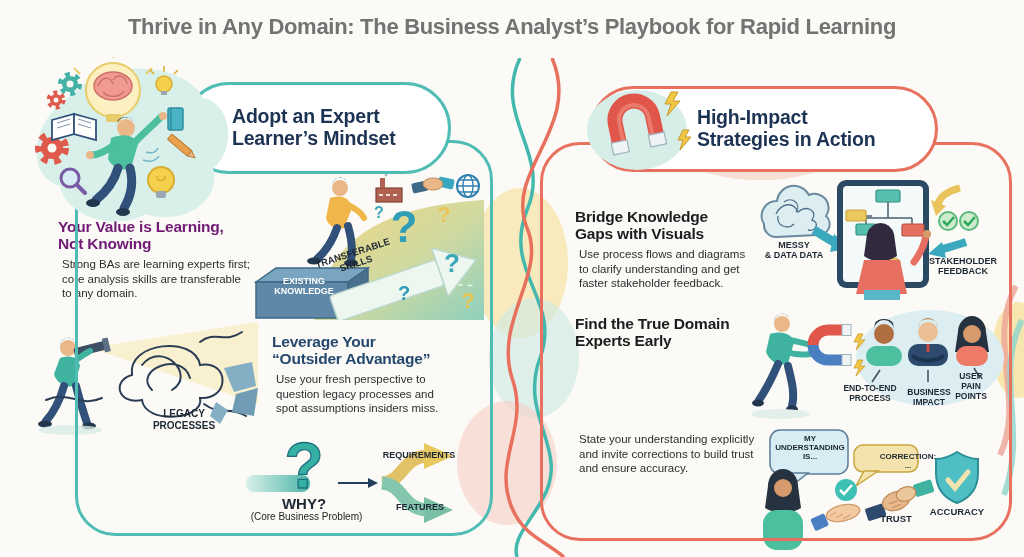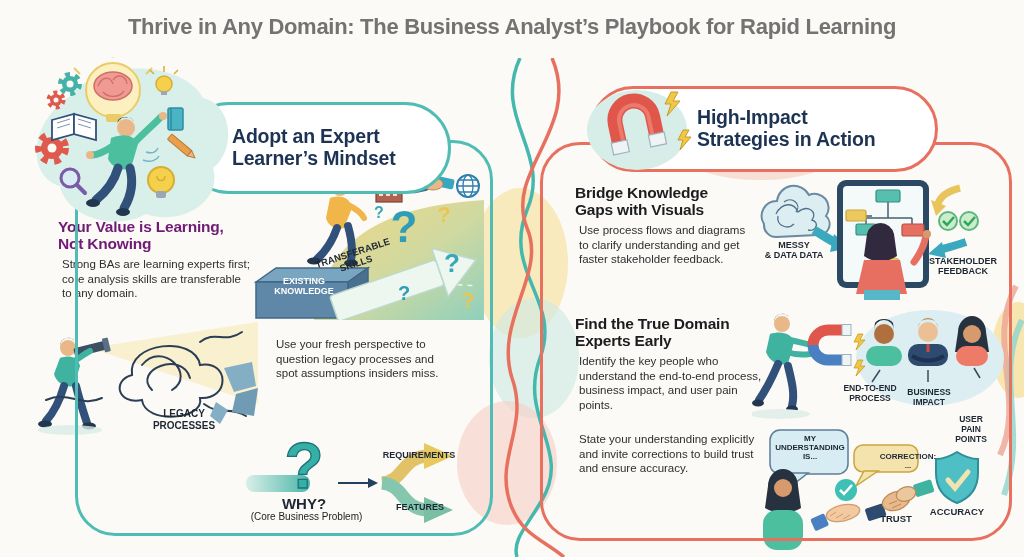--- a/index.html
+++ b/index.html
@@ -6,21 +6,21 @@
   #canvas{position:relative;width:1024px;height:557px;overflow:hidden;
     font-family:"Liberation Sans",sans-serif;background:#fbfaf6;}
   .abs{position:absolute;}
   .pre{white-space:pre-line;}
   #title{top:14px;left:0;width:1024px;text-align:center;font-size:22px;font-weight:bold;
     color:#737373;letter-spacing:-0.3px;}
   .panel{border:3px solid;border-radius:40px;background:transparent;z-index:1;}
   #left-panel{left:75px;top:140px;width:412px;height:390px;border-color:#4fbdb3;}
   #right-panel{left:540px;top:142px;width:466px;height:393px;border-color:#e8705f;}
   .pill{border:3px solid;border-radius:46px;background:#fff;z-index:2;display:flex;align-items:center;}
-  #left-pill{left:183px;top:102px;width:262px;height:86px;border-color:#4fbdb3;}
+  #left-pill{left:183px;top:82px;width:262px;height:86px;border-color:#4fbdb3;}
   #right-pill{left:590px;top:86px;width:342px;height:80px;border-color:#e8705f;}
   .pill h2{margin:0;font-size:19.5px;line-height:1.12;color:#1d3354;letter-spacing:-0.2px;}
   #left-pill h2{padding-left:46px;}
   #right-pill h2{padding-left:104px;}
   .sec h3{margin:0 0 5px 0;font-size:15.5px;line-height:1.1;letter-spacing:-0.2px;}
   .sec p{margin:4px;font-size:11.5px;line-height:1.27;color:#2d2e30;}
   .teal-h{color:#701a75;} .navy-h{color:#24486e;} .dark-h{color:#1b1c1e;}
   .lbl{position:absolute;font-weight:bold;color:#1d2733;text-align:center;line-height:1.15;
     white-space:pre-line;}
   .blob-pink{background:#f7d9cd;border-radius:50%;opacity:.85;z-index:0;}
@@ -230,20 +230,22 @@
     <g>
       <polygon points="192,48 220,42 224,66 202,72" fill="#84aec3"></polygon>
       <polygon points="204,74 226,68 222,96 200,92" fill="#6f9cb4"></polygon>
       <polygon points="184,82 196,90 188,104 178,96" fill="#84aec3"></polygon>
     </g>
   </svg>
   <div class="lbl" style="left:138px;top:408px;width:92px;font-size:10px;">LEGACY
 PROCESSES</div>
 
   <div class="abs sec" style="left:272px;top:333px;width:212px;">
+    <h3 class="navy-h pre">Leverage Your
+“Outsider Advantage”</h3>
     <p class="pre">Use your fresh perspective to
 question legacy processes and
 spot assumptions insiders miss.</p>
   </div>
 
 
   <svg class="abs" style="left:246px;top:426px;" width="238" height="118" viewBox="0 0 238 118">
     <defs>
       <linearGradient id="bandGrad" x1="0" y1="0" x2="1" y2="0">
         <stop offset="0" stop-color="#d9efe9"></stop>
@@ -259,21 +261,21 @@
     <path d="M136,57 C158,55 156,32 180,30" stroke="#e2c267" stroke-width="13" fill="none"></path>
     <polygon points="178,17 207,30 178,43" fill="#e8c95f"></polygon>
     <path d="M136,57 C158,59 156,82 180,84" stroke="#85c6ae" stroke-width="13" fill="none"></path>
     <polygon points="178,71 207,84 178,97" fill="#79bfa5"></polygon>
   </svg>
   <div class="lbl" style="left:264px;top:495px;width:80px;font-size:15px;">WHY?</div>
   <div class="lbl" style="left:244px;top:511px;width:125px;font-size:10px;font-weight:normal;color:#222;">(Core Business Problem)</div>
   <div class="lbl" style="left:379px;top:450px;width:80px;font-size:9px;">REQUIREMENTS</div>
   <div class="lbl" style="left:384px;top:502px;width:72px;font-size:9px;">FEATURES</div>
 
-  <div class="abs sec" style="left:575px;top:184px;width:185px;">
+  <div class="abs sec" style="left:575px;top:208px;width:185px;">
     <h3 class="dark-h pre">Bridge Knowledge
 Gaps with Visuals</h3>
     <p class="pre">Use process flows and diagrams
 to clarify understanding and get
 faster stakeholder feedback.</p>
   </div>
 
   <svg class="abs" style="left:752px;top:166px;" width="256" height="140" viewBox="0 0 256 140">
     <g>
       <path d="M12,58 a15,15 0 0 1 13,-23 a17,17 0 0 1 32,-6 a14,14 0 0 1 17,21 a11,11 0 0 1 -9,19 l-41,2 a12,12 0 0 1 -12,-13 Z" fill="#ddeef2" stroke="#6a8aa0" stroke-width="2"></path>
@@ -322,23 +324,20 @@
     </g>
   </svg>
   <div class="lbl" style="left:756px;top:240px;width:76px;font-size:9px;">MESSY
 &amp; DATA DATA</div>
   <div class="lbl" style="left:922px;top:256px;width:82px;font-size:9px;">STAKEHOLDER
 FEEDBACK</div>
 
   <div class="abs sec" style="left:575px;top:315px;width:195px;">
     <h3 class="dark-h pre">Find the True Domain
 Experts Early</h3>
-    <p class="pre">Identify the key people who
-understand the end-to-end process,
-business impact, and user pain points.</p>
   </div>
 
   <svg class="abs" style="left:752px;top:308px;" width="256" height="116" viewBox="0 0 256 116">
     <ellipse cx="178" cy="50" rx="74" ry="48" fill="#ddeef2"></ellipse>
     <g>
       <circle cx="30" cy="16" r="8" fill="#eab888"></circle>
       <path d="M22,14 a8,8 0 0 1 15,-4 l-2,-3 a8,6 0 0 0 -12,3 Z" fill="#2b3a4e"></path>
       <path d="M18,26 C30,22 40,26 42,34 L36,56 C26,58 18,54 14,44 Z" fill="#3fb3a0"></path>
       <path d="M38,32 C48,34 54,36 60,37 M34,44 C44,47 52,47 58,46" stroke="#3fb3a0" stroke-width="6" stroke-linecap="round" fill="none"></path>
       <path d="M26,56 C20,70 14,82 7,92" stroke="#31517a" stroke-width="8" stroke-linecap="round" fill="none"></path>
@@ -373,21 +372,21 @@
       <path d="M206,24 a14,16 0 0 1 28,0 l3,20 h-34 Z" fill="#26323f"></path>
       <circle cx="220" cy="26" r="9" fill="#d69a6c"></circle>
       <rect x="204" y="38" width="32" height="20" rx="10" fill="#ee7a68"></rect>
       <line x1="222" y1="60" x2="228" y2="70" stroke="#3a4a5a" stroke-width="1.5"></line>
     </g>
   </svg>
   <div class="lbl" style="left:838px;top:384px;width:64px;font-size:8.5px;">END-TO-END
 PROCESS</div>
   <div class="lbl" style="left:903px;top:388px;width:52px;font-size:8.5px;">BUSINESS
 IMPACT</div>
-  <div class="lbl" style="left:950px;top:372px;width:42px;font-size:8.5px;margin-top:43px;">USER
+  <div class="lbl" style="left:950px;top:372px;width:42px;font-size:8.5px;">USER
 PAIN
 POINTS</div>
 
   <div class="abs sec" style="left:575px;top:428px;width:195px;">
     <p class="pre">State your understanding explicitly
 and invite corrections to build trust
 and ensure accuracy.</p>
   </div>
 
   <svg class="abs" style="left:756px;top:424px;" width="252" height="128" viewBox="0 0 252 128">

